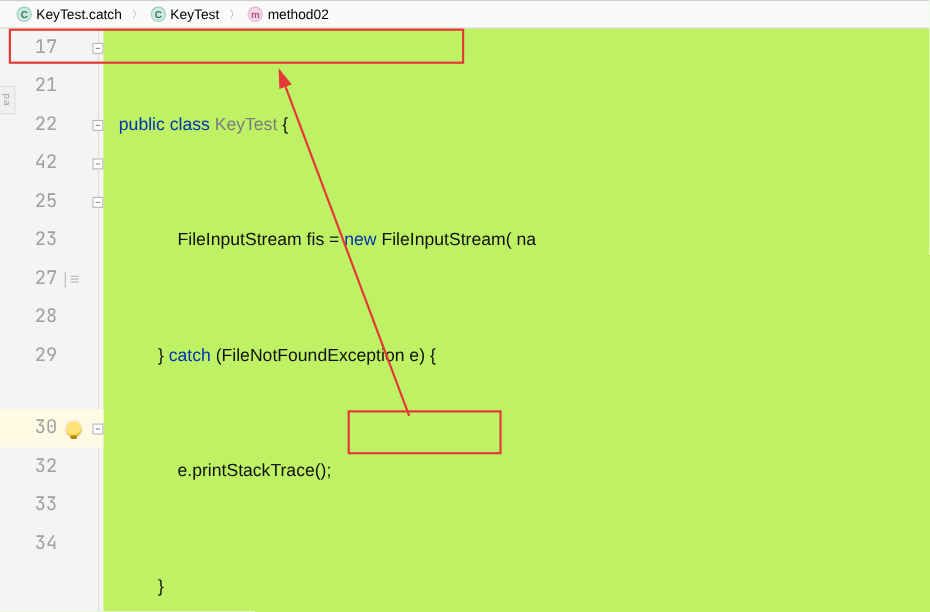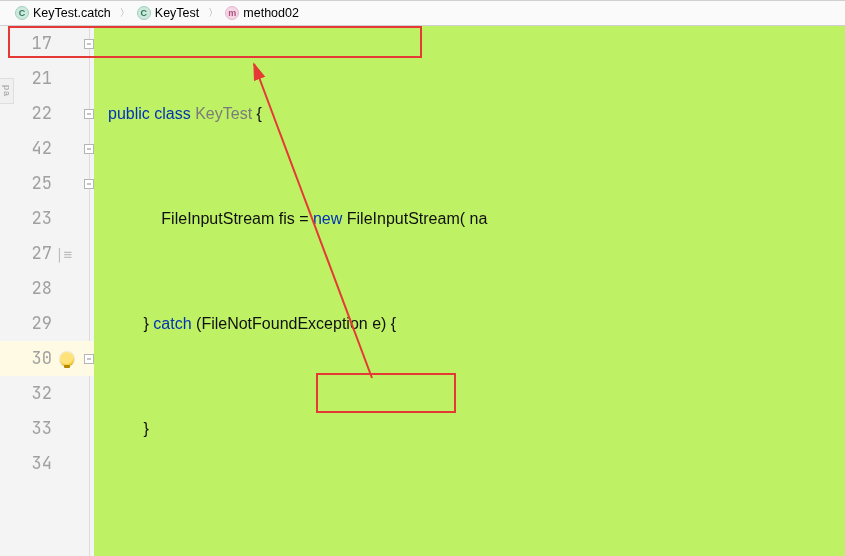--- a/index.html
+++ b/index.html
@@ -112,21 +112,21 @@
     font-family: Liberation Sans, sans-serif;
     font-size: 16px;
     line-height: 35px;
     white-space: pre;
     color: #101010;
     overflow: hidden;
   }
   .cline { height: 35px; padding-left: 14px; position:relative; }
   .kw   { color: #0033b3; }
   .id   { color: #7b7b7b; }
-  .hl-bg{ background: #fffae3; }
+  .hl-bg{ background: #fffae3; margin-top: 31px; }
 
   
   .anno-box{
     position:absolute;border:2px solid #e53935;pointer-events:none;
   }
   .arrow-svg{position:absolute;pointer-events:none;}
 
   .side-tab{
     position:absolute;left:0;top:52px;width:14px;height:26px;
     background:#f0f0f0;border:1px solid #dedede;border-left:none;
@@ -172,20 +172,21 @@
     <div class="gline hl-bg"><span class="bulb"></span><span>30</span><span class="fold-handle minus"></span></div>
     <div class="gline"><span>32</span></div>
     <div class="gline"><span>33</span></div>
     <div class="gline"><span>34</span></div>
   </div>
 
   <div class="code">
     <div class="cline"><span class="kw">public</span><span class="kw"> class </span><span class="id">KeyTest</span><span> {</span></div>
     <div class="cline"><span>            FileInputStream fis = </span><span class="kw">new</span><span> FileInputStream( na</span></div>
     <div class="cline"><span>        } </span><span class="kw">catch</span><span> (FileNotFoundException e) {</span></div>
+    <div class="cline"><span>            e.printStackTrace();</span></div>
     <div class="cline"><span>        }</span></div>
     
     
     
     
     
     
     
     
     

